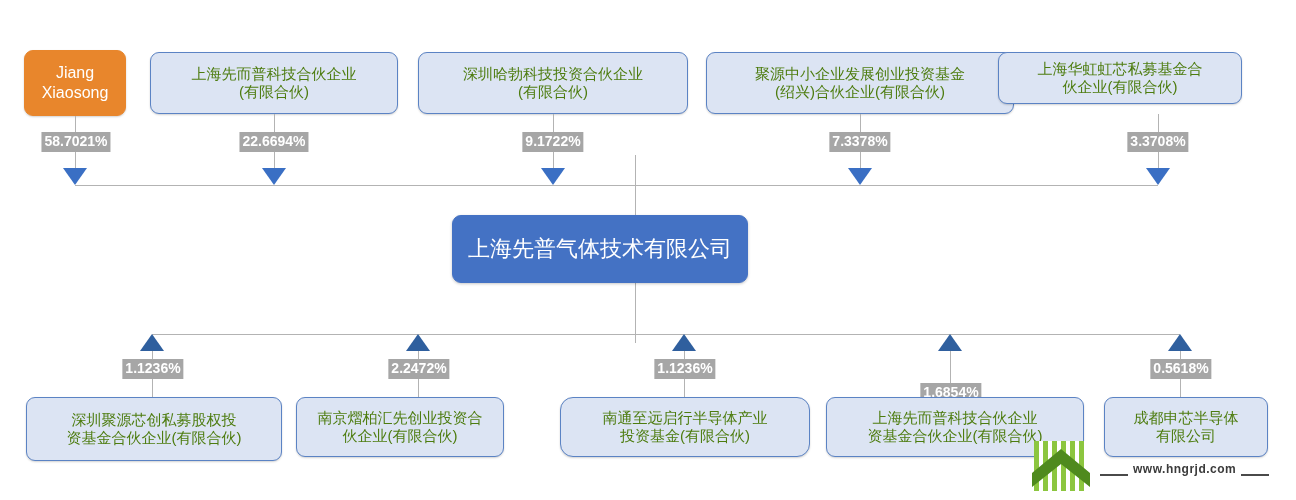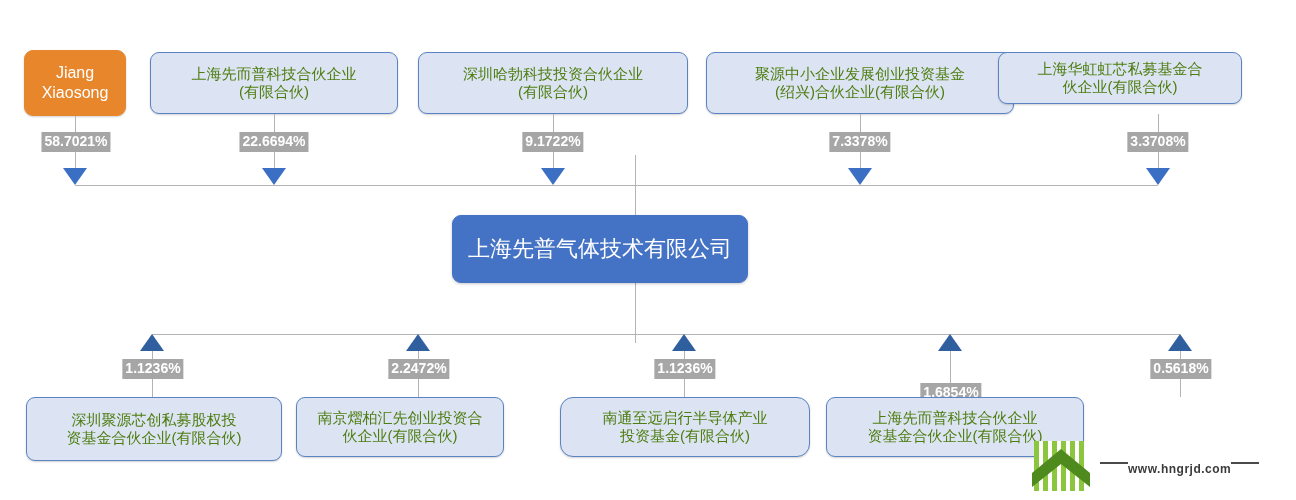--- a/index.html
+++ b/index.html
@@ -141,21 +141,22 @@
   }
   #wm-title {
     font-size: 33px;
     font-weight: bold;
     color: #3b3b3b;
     letter-spacing: 2px;
     line-height: 1;
   }
   #wm-url-row {
     display: flex;
-    align-items: flex-start;
+    align-items: flex-end;
+    gap: 5px;
     margin-top: 5px;
   }
   .wm-rule {
     height: 2px;
     width: 28px;
     background: #4a4a4a;
   }
   #wm-url {
     font-size: 12px;
     font-weight: bold;
@@ -233,20 +234,22 @@
 
   <div class="node share" style="left:296px; top:397px; width:208px; height:60px;">南京熠柏汇先创业投资合
 伙企业(有限合伙)</div>
 
   <div class="node share" style="left:560px; top:397px; width:250px; height:60px;border-radius:13px;">南通至远启行半导体产业
 投资基金(有限合伙)</div>
 
   <div class="node share" style="left:826px; top:397px; width:258px; height:60px;">上海先而普科技合伙企业
 资基金合伙企业(有限合伙)</div>
 
+  <div class="node share" style="left:1104px; top:397px; width:164px; height:60px;">成都申芯半导体
+有限公司</div>
 
   <div id="watermark">
     <div id="wm-logo">
       <div class="wm-stripes"></div>
       <svg class="wm-chevron" viewBox="0 0 62 44">
         <polygon points="31,2 60,26 60,40 31,17 2,40 2,26" fill="#4f8a1e"></polygon>
       </svg>
     </div>
     <div id="wm-text">
       <div id="wm-url-row">

